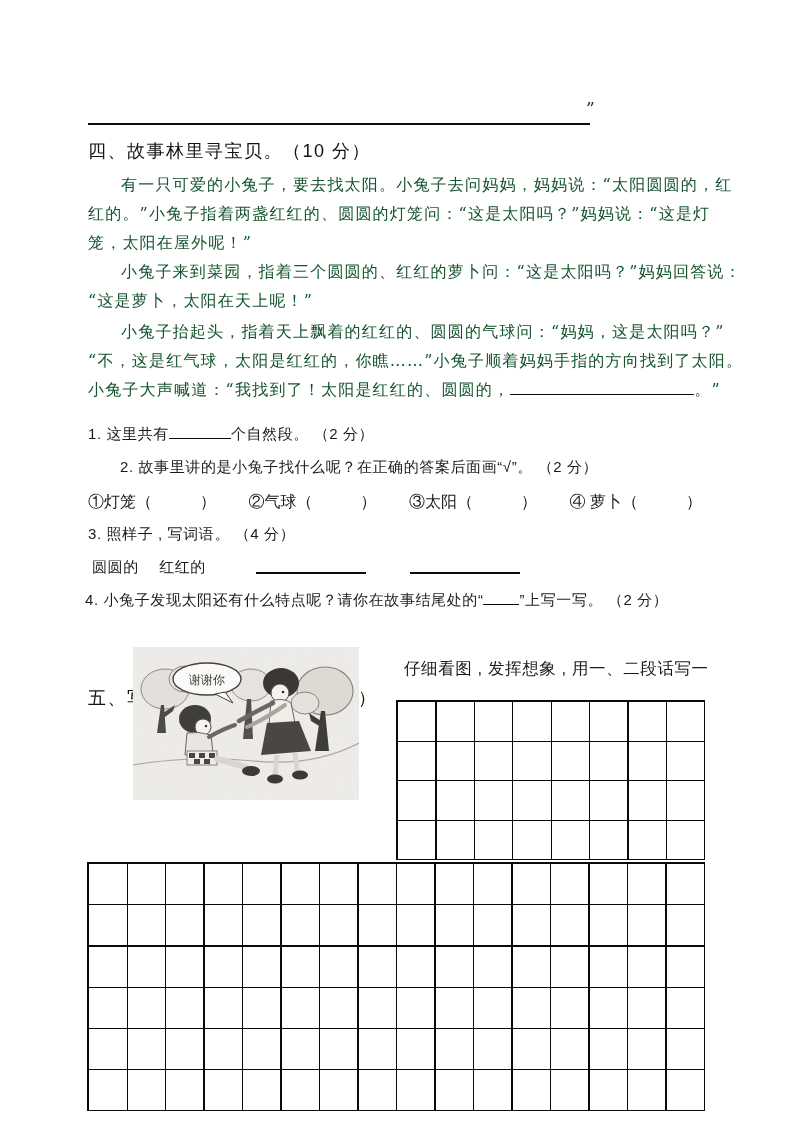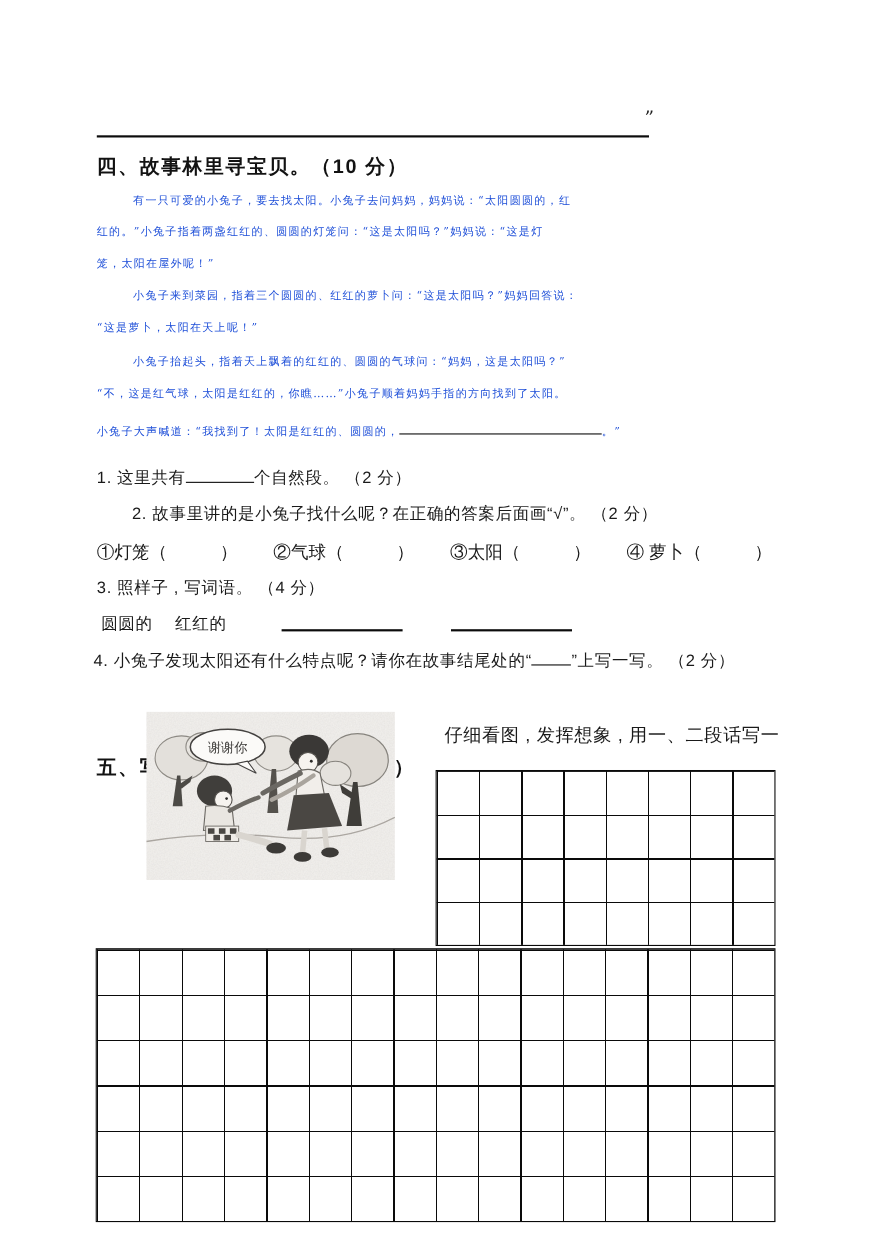--- a/index.html
+++ b/index.html
@@ -5,23 +5,23 @@
   html,body{margin:0;padding:0;background:#ffffff;}
   .page{
     position:relative;width:793px;height:1122px;background:#ffffff;overflow:hidden;
     font-family:"Liberation Sans",sans-serif;color:#161616;
   }
   .abs{position:absolute;white-space:nowrap;}
   
   .toprule{position:absolute;left:88px;top:123px;width:502px;border-top:2px solid #0c0c0c;}
   .topquote{position:absolute;left:586px;top:98px;font-size:17px;color:#222;font-family:"DejaVu Serif",serif;}
   
-  .h-sec{font-size:18px;font-weight:bold;letter-spacing:1.5px;color:#121212;}
+  .h-sec{font-size:18px;font-weight:normal;letter-spacing:1.5px;color:#121212;}
   
-  .story-line{font-family:"DejaVu Serif",serif;font-size:10px;letter-spacing:1.2px;color:#1d4ed8;}
+  .story-line{font-family:"DejaVu Serif",serif;font-size:16px;letter-spacing:1.2px;color:#14532d;}
   .q{font-size:15px;letter-spacing:0.6px;color:#1a1a1a;}
   .blank{display:inline-block;border-bottom:1.6px solid #0c0c0c;height:14px;vertical-align:baseline;}
   .ublank{position:absolute;border-bottom:2px solid #0c0c0c;height:14px;}
   .opt-row{position:absolute;left:88px;top:492px;width:614px;display:flex;justify-content:space-between;font-size:16px;color:#1a1a1a;}
   
   .grid{
     position:absolute;border:1.8px solid #0a0a0a;box-sizing:border-box;
   }
   .grid-right{
     left:396px;top:700px;width:309px;height:160px;

